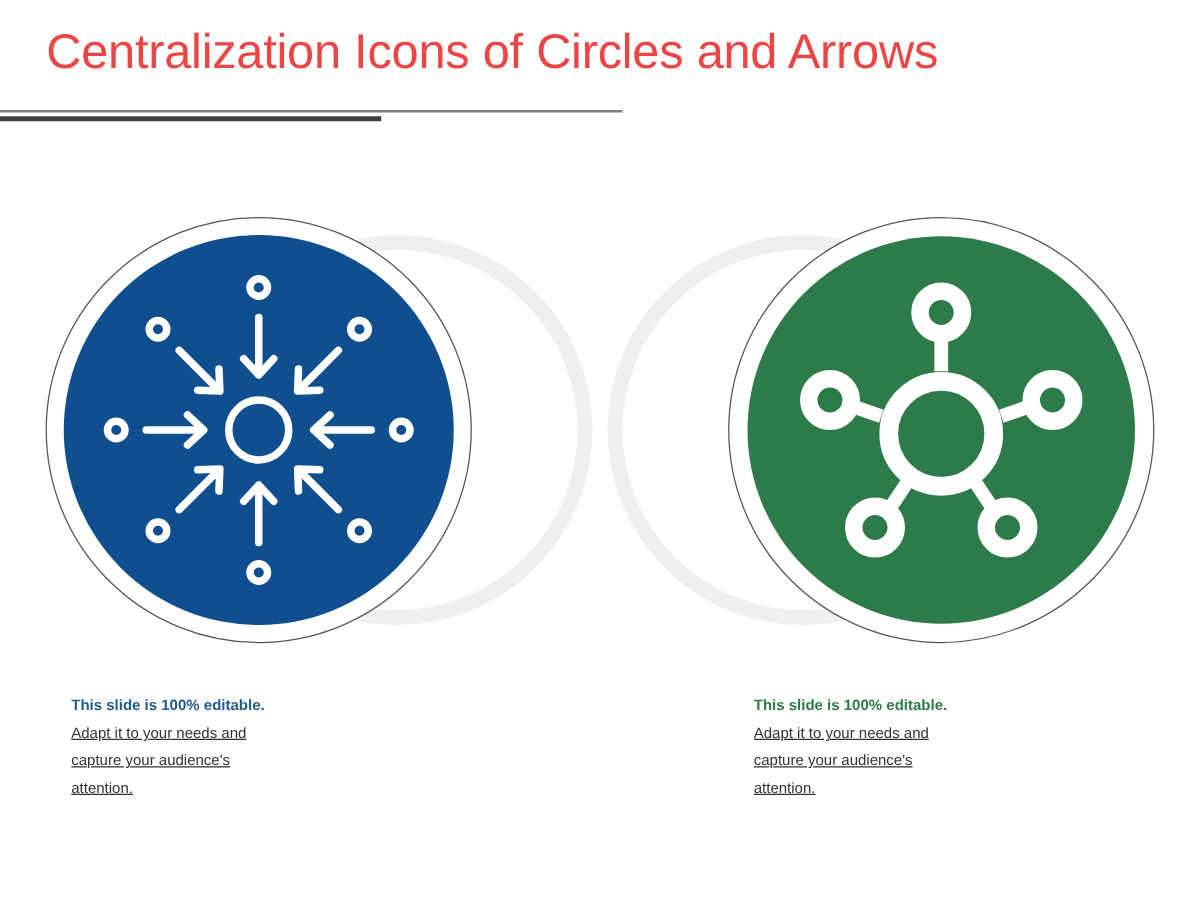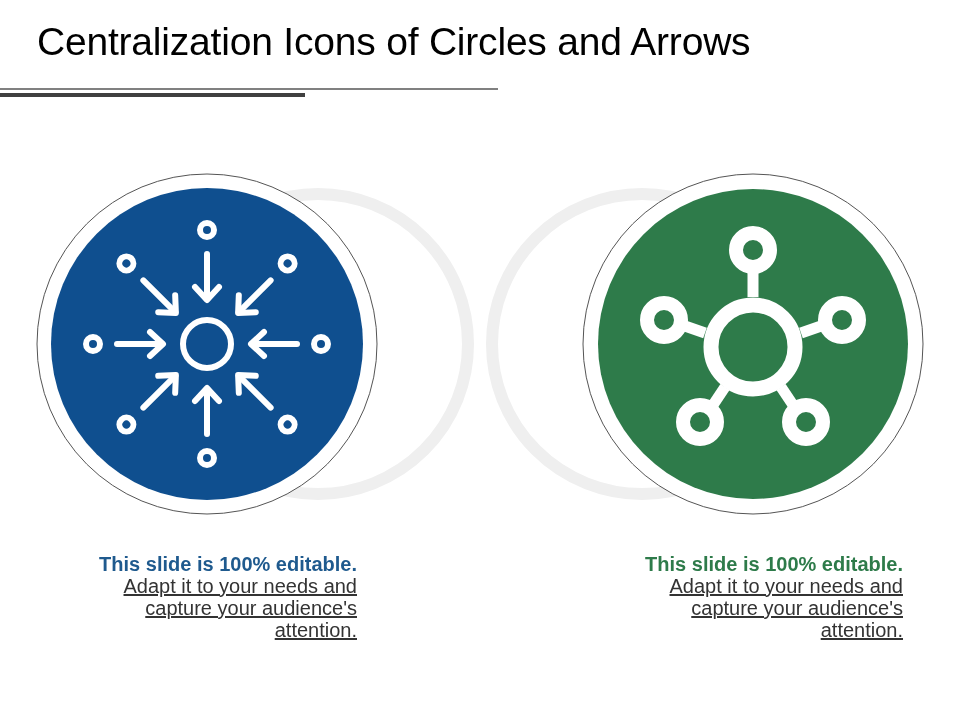--- a/index.html
+++ b/index.html
@@ -1,21 +1,21 @@
 <!DOCTYPE html>
 <html><head>
   <meta charset="utf-8">
   <style>
     html, body { margin: 0; padding: 0; background: #ffffff; }
     body { width: 960px; height: 720px; position: relative; overflow: hidden; font-family: "Liberation Sans", sans-serif; }
-    .title { position: absolute; left: 37px; top: 20px; font-size: 39px; color: #000000; font-weight: normal; letter-spacing: -0.2px; white-space: nowrap; margin: 0; }
+    .title { position: absolute; left: 37px; top: 20px; font-size: 39px; color: #ef4444; font-weight: normal; letter-spacing: -0.2px; white-space: nowrap; margin: 0; }
     .rule-thin { position: absolute; left: 0; top: 88px; width: 498px; height: 2px; background: #808080; }
     .rule-thick { position: absolute; left: 0; top: 93px; width: 305px; height: 4px; background: #404040; }
     .art { position: absolute; left: 0; top: 0; width: 960px; height: 720px; }
-    .caption { position: absolute; width: 300px; text-align: right; font-size: 20px; line-height: 22px; color: #333333; }
+    .caption { position: absolute; width: 300px; text-align: left; font-size: 12px; line-height: 22px; color: #333333; }
     .caption .head { font-weight: bold; display: block; }
     .caption .body { display: block; text-decoration: underline; }
     #cap-left { left: 57px; top: 553px; }
     #cap-right { left: 603px; top: 553px; }
   </style>
 </head>
 <body>
 
 <h1 class="title">Centralization Icons of Circles and Arrows</h1>
 <div class="rule-thin"></div>

